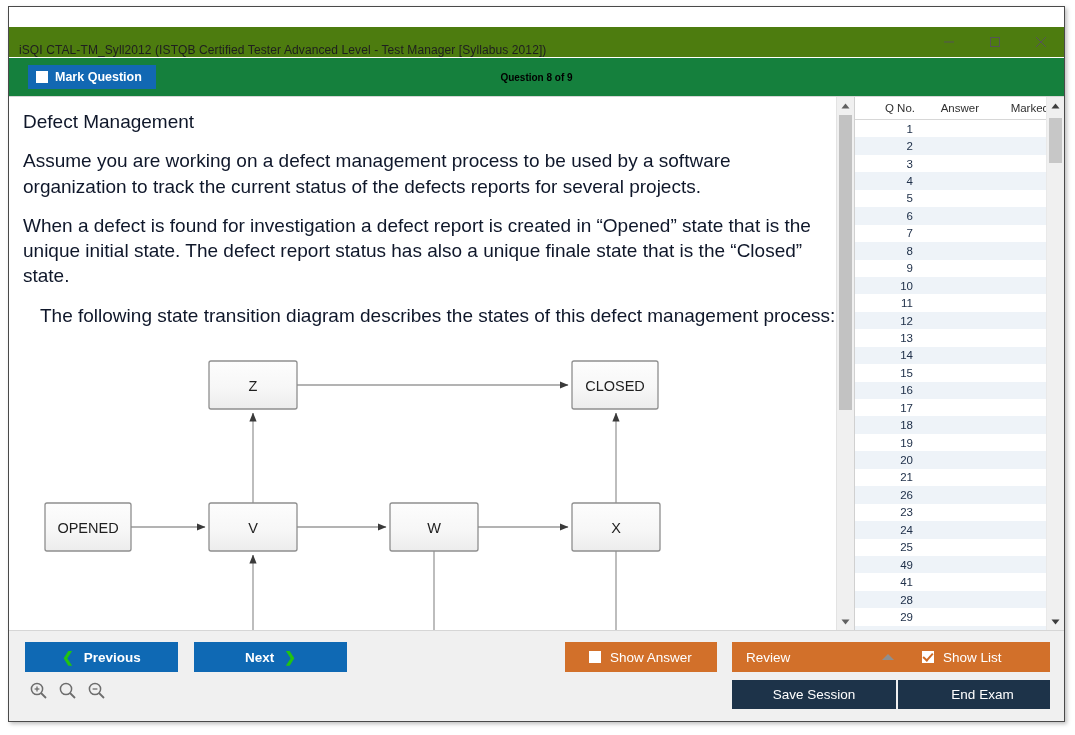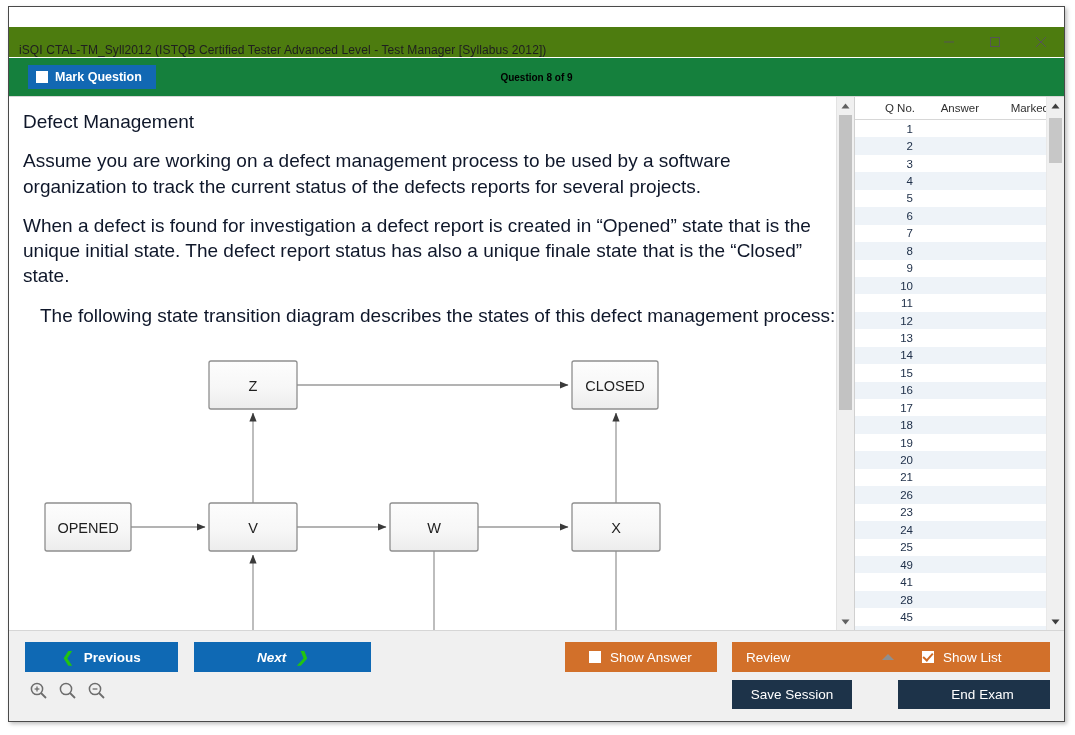--- a/index.html
+++ b/index.html
@@ -560,21 +560,21 @@
               <div class="col-qno">41</div>
               <div class="col-ans"></div>
               <div class="col-mark"></div>
             </div>
             <div class="lrow even">
               <div class="col-qno">28</div>
               <div class="col-ans"></div>
               <div class="col-mark"></div>
             </div>
             <div class="lrow odd">
-              <div class="col-qno">45</div>
+              <div class="col-qno">29</div>
               <div class="col-ans"></div>
               <div class="col-mark"></div>
             </div>
             <div class="lrow even">
               <div class="col-qno">30</div>
               <div class="col-ans"></div>
               <div class="col-mark"></div>
             </div>
           </div>
 
@@ -593,41 +593,41 @@
         </div>
       </div>
     </div>
 
     <div class="footer">
       <button class="btn btn-blue" style="left:16px; top:11px; width:153px; height:30px;">
         <span class="chev">❮</span>
         <span>Previous</span>
       </button>
 
-      <button class="btn btn-blue" style="left:185px; top:11px; width:177px; height:30px;font-style:italic;">
+      <button class="btn btn-blue" style="left:185px; top:11px; width:153px; height:30px;">
         <span>Next</span>
         <span class="chev">❯</span>
       </button>
 
       <button class="btn btn-orange" style="left:556px; top:11px; width:152px; height:30px;">
         <span class="cbox"></span>
         <span>Show Answer</span>
       </button>
 
       <button class="btn btn-orange" style="left:723px; top:11px; width:176px; height:30px; padding-left:14px;">
         <span>Review</span>
         <span class="caret-up"></span>
       </button>
 
       <button class="btn btn-orange" style="left:889px; top:11px; width:152px; height:30px;">
         <span class="cbox checked orange"></span>
         <span>Show List</span>
       </button>
 
-      <button class="btn btn-dark" style="left:723px; top:49px; width:120px; height:29px;">
+      <button class="btn btn-dark" style="left:723px; top:49px; width:164px; height:29px;">
         <span>Save Session</span>
       </button>
 
       <button class="btn btn-dark" style="left:889px; top:49px; width:152px; height:29px;padding-left:23px;">
         <span>End Exam</span>
       </button>
 
       <div class="zoomrow">
         <span>
           <svg width="19" height="19" viewBox="0 0 19 19">

